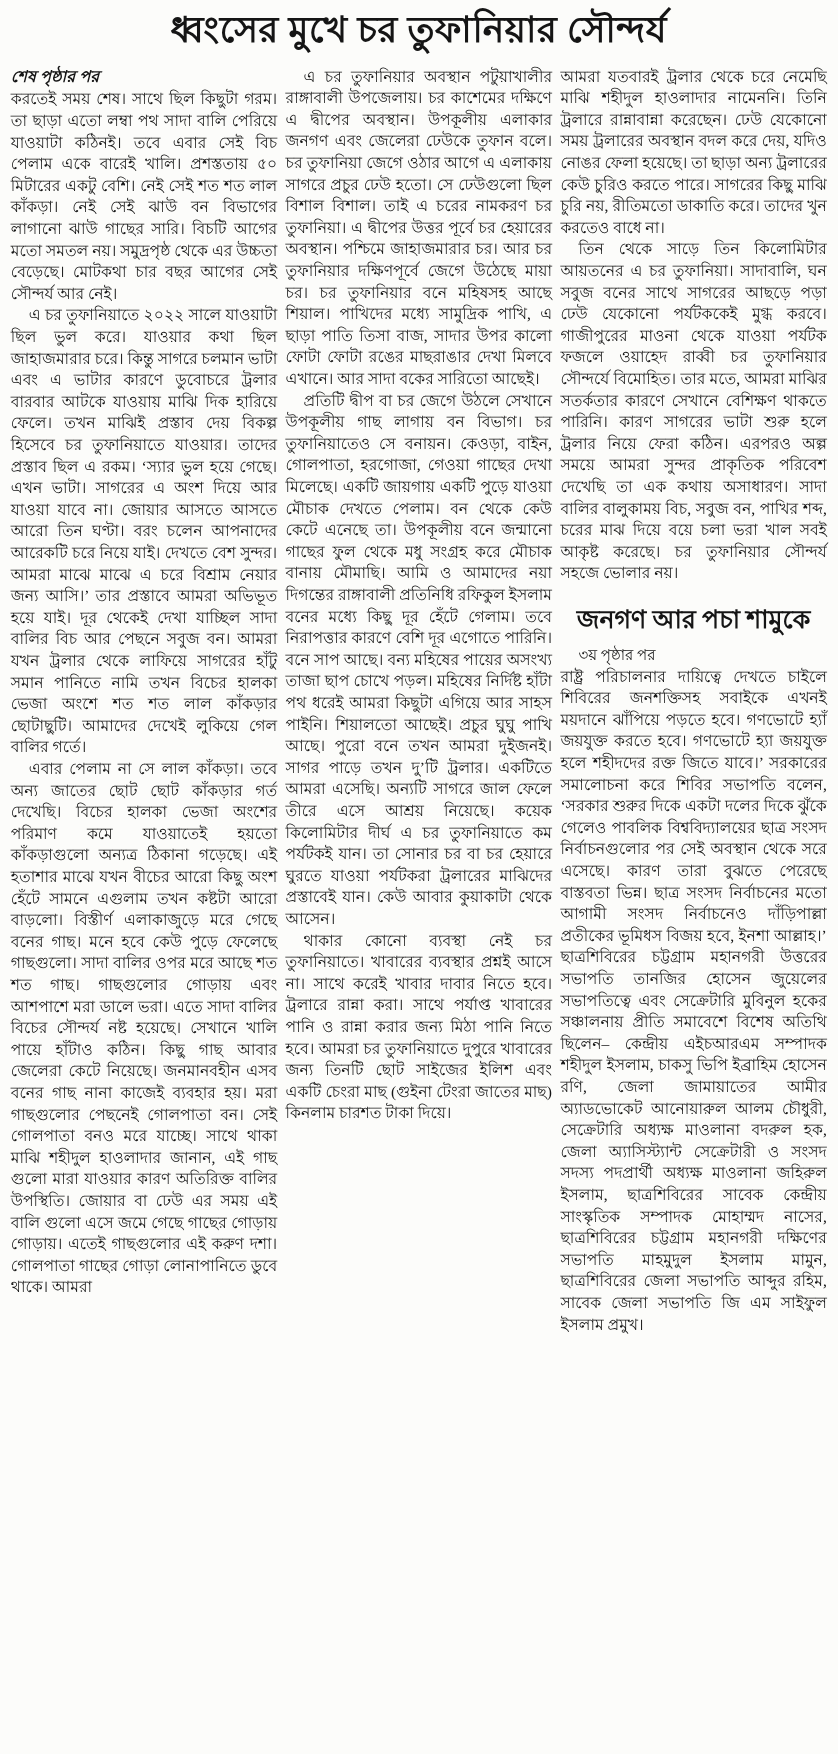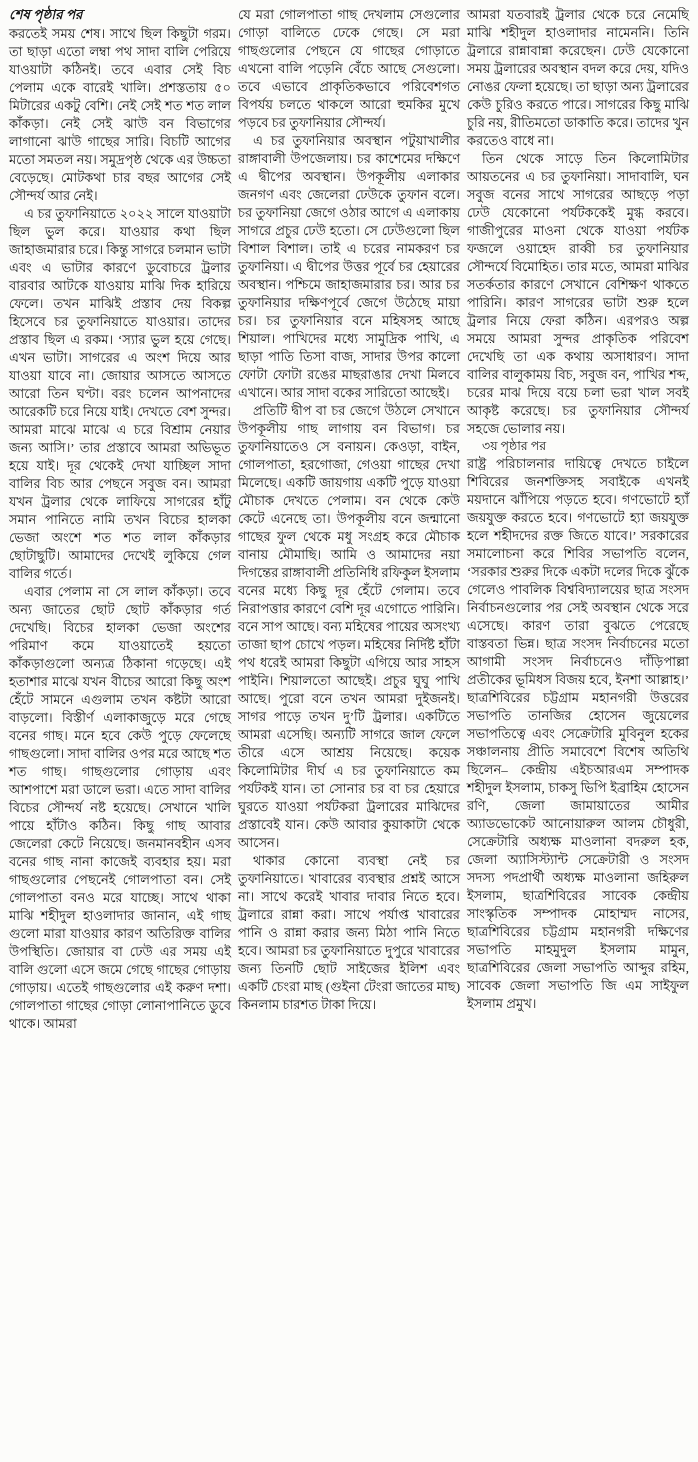--- a/index.html
+++ b/index.html
@@ -48,39 +48,40 @@
     font-size: 12.5px;
     margin: 0 0 3px;
     text-indent: 15px;
   }
 </style>
 </head>
 <body>
 
 <div class="page">
 
+  <h1 class="headline">ধ্বংসের মুখে চর তুফানিয়ার সৌন্দর্য</h1>
 
   <div class="columns">
 
     <div class="col">
       <p class="cont-note">শেষ পৃষ্ঠার পর</p>
       <p class="cont">করতেই সময় শেষ। সাথে ছিল কিছুটা গরম। তা ছাড়া এতো লম্বা পথ সাদা বালি পেরিয়ে যাওয়াটা কঠিনই। তবে এবার সেই বিচ পেলাম একে বারেই খালি। প্রশস্ততায় ৫০ মিটারের একটু বেশি। নেই সেই শত শত লাল কাঁকড়া। নেই সেই ঝাউ বন বিভাগের লাগানো ঝাউ গাছের সারি। বিচটি আগের মতো সমতল নয়। সমুদ্রপৃষ্ঠ থেকে এর উচ্চতা বেড়েছে। মোটকথা চার বছর আগের সেই সৌন্দর্য আর নেই।</p>
       <p>এ চর তুফানিয়াতে ২০২২ সালে যাওয়াটা ছিল ভুল করে। যাওয়ার কথা ছিল জাহাজমারার চরে। কিন্তু সাগরে চলমান ভাটা এবং এ ভাটার কারণে ডুবোচরে ট্রলার বারবার আটকে যাওয়ায় মাঝি দিক হারিয়ে ফেলে। তখন মাঝিই প্রস্তাব দেয় বিকল্প হিসেবে চর তুফানিয়াতে যাওয়ার। তাদের প্রস্তাব ছিল এ রকম। ‘স্যার ভুল হয়ে গেছে। এখন ভাটা। সাগরের এ অংশ দিয়ে আর যাওয়া যাবে না। জোয়ার আসতে আসতে আরো তিন ঘণ্টা। বরং চলেন আপনাদের আরেকটি চরে নিয়ে যাই। দেখতে বেশ সুন্দর। আমরা মাঝে মাঝে এ চরে বিশ্রাম নেয়ার জন্য আসি।’ তার প্রস্তাবে আমরা অভিভূত হয়ে যাই। দূর থেকেই দেখা যাচ্ছিল সাদা বালির বিচ আর পেছনে সবুজ বন। আমরা যখন ট্রলার থেকে লাফিয়ে সাগরের হাঁটু সমান পানিতে নামি তখন বিচের হালকা ভেজা অংশে শত শত লাল কাঁকড়ার ছোটাছুটি। আমাদের দেখেই লুকিয়ে গেল বালির গর্তে।</p>
       <p>এবার পেলাম না সে লাল কাঁকড়া। তবে অন্য জাতের ছোট ছোট কাঁকড়ার গর্ত দেখেছি। বিচের হালকা ভেজা অংশের পরিমাণ কমে যাওয়াতেই হয়তো কাঁকড়াগুলো অন্যত্র ঠিকানা গড়েছে। এই হতাশার মাঝে যখন বীচের আরো কিছু অংশ হেঁটে সামনে এগুলাম তখন কষ্টটা আরো বাড়লো। বিস্তীর্ণ এলাকাজুড়ে মরে গেছে বনের গাছ। মনে হবে কেউ পুড়ে ফেলেছে গাছগুলো। সাদা বালির ওপর মরে আছে শত শত গাছ। গাছগুলোর গোড়ায় এবং আশপাশে মরা ডালে ভরা। এতে সাদা বালির বিচের সৌন্দর্য নষ্ট হয়েছে। সেখানে খালি পায়ে হাঁটাও কঠিন। কিছু গাছ আবার জেলেরা কেটে নিয়েছে। জনমানবহীন এসব বনের গাছ নানা কাজেই ব্যবহার হয়। মরা গাছগুলোর পেছনেই গোলপাতা বন। সেই গোলপাতা বনও মরে যাচ্ছে। সাথে থাকা মাঝি শহীদুল হাওলাদার জানান, এই গাছ গুলো মারা যাওয়ার কারণ অতিরিক্ত বালির উপস্থিতি। জোয়ার বা ঢেউ এর সময় এই বালি গুলো এসে জমে গেছে গাছের গোড়ায় গোড়ায়। এতেই গাছগুলোর এই করুণ দশা। গোলপাতা গাছের গোড়া লোনাপানিতে ডুবে থাকে। আমরা</p>
     </div>
 
     <div class="col">
-      <p class="cont">যে মরা গোলপাতা গাছ দেখলাম সেগুলোর গোড়া বালিতে ঢেকে গেছে। সে মরা গাছগুলোর পেছনে যে গাছের গোড়াতে এখনো বালি পড়েনি বেঁচে আছে সেগুলো। তবে এভাবে প্রাকৃতিকভাবে পরিবেশগত বিপর্যয় চলতে থাকলে আরো হুমকির মুখে পড়বে চর তুফানিয়ার সৌন্দর্য।</p>
       <p>এ চর তুফানিয়ার অবস্থান পটুয়াখালীর রাঙ্গাবালী উপজেলায়। চর কাশেমের দক্ষিণে এ দ্বীপের অবস্থান। উপকূলীয় এলাকার জনগণ এবং জেলেরা ঢেউকে তুফান বলে। চর তুফানিয়া জেগে ওঠার আগে এ এলাকায় সাগরে প্রচুর ঢেউ হতো। সে ঢেউগুলো ছিল বিশাল বিশাল। তাই এ চরের নামকরণ চর তুফানিয়া। এ দ্বীপের উত্তর পূর্বে চর হেয়ারের অবস্থান। পশ্চিমে জাহাজমারার চর। আর চর তুফানিয়ার দক্ষিণপূর্বে জেগে উঠেছে মায়া চর। চর তুফানিয়ার বনে মহিষসহ আছে শিয়াল। পাখিদের মধ্যে সামুদ্রিক পাখি, এ ছাড়া পাতি তিসা বাজ, সাদার উপর কালো ফোটা ফোটা রঙের মাছরাঙার দেখা মিলবে এখানে। আর সাদা বকের সারিতো আছেই।</p>
       <p>প্রতিটি দ্বীপ বা চর জেগে উঠলে সেখানে উপকূলীয় গাছ লাগায় বন বিভাগ। চর তুফানিয়াতেও সে বনায়ন। কেওড়া, বাইন, গোলপাতা, হরগোজা, গেওয়া গাছের দেখা মিলেছে। একটি জায়গায় একটি পুড়ে যাওয়া মৌচাক দেখতে পেলাম। বন থেকে কেউ কেটে এনেছে তা। উপকূলীয় বনে জন্মানো গাছের ফুল থেকে মধু সংগ্রহ করে মৌচাক বানায় মৌমাছি। আমি ও আমাদের নয়া দিগন্তের রাঙ্গাবালী প্রতিনিধি রফিকুল ইসলাম বনের মধ্যে কিছু দূর হেঁটে গেলাম। তবে নিরাপত্তার কারণে বেশি দূর এগোতে পারিনি। বনে সাপ আছে। বন্য মহিষের পায়ের অসংখ্য তাজা ছাপ চোখে পড়ল। মহিষের নির্দিষ্ট হাঁটা পথ ধরেই আমরা কিছুটা এগিয়ে আর সাহস পাইনি। শিয়ালতো আছেই। প্রচুর ঘুঘু পাখি আছে। পুরো বনে তখন আমরা দুইজনই। সাগর পাড়ে তখন দু’টি ট্রলার। একটিতে আমরা এসেছি। অন্যটি সাগরে জাল ফেলে তীরে এসে আশ্রয় নিয়েছে। কয়েক কিলোমিটার দীর্ঘ এ চর তুফানিয়াতে কম পর্যটকই যান। তা সোনার চর বা চর হেয়ারে ঘুরতে যাওয়া পর্যটকরা ট্রলারের মাঝিদের প্রস্তাবেই যান। কেউ আবার কুয়াকাটা থেকে আসেন।</p>
       <p>থাকার কোনো ব্যবস্থা নেই চর তুফানিয়াতে। খাবারের ব্যবস্থার প্রশ্নই আসে না। সাথে করেই খাবার দাবার নিতে হবে। ট্রলারে রান্না করা। সাথে পর্যাপ্ত খাবারের পানি ও রান্না করার জন্য মিঠা পানি নিতে হবে। আমরা চর তুফানিয়াতে দুপুরে খাবারের জন্য তিনটি ছোট সাইজের ইলিশ এবং একটি চেংরা মাছ (গুইনা টেংরা জাতের মাছ) কিনলাম চারশত টাকা দিয়ে।</p>
     </div>
 
     <div class="col">
       <p class="cont">আমরা যতবারই ট্রলার থেকে চরে নেমেছি মাঝি শহীদুল হাওলাদার নামেননি। তিনি ট্রলারে রান্নাবান্না করেছেন। ঢেউ যেকোনো সময় ট্রলারের অবস্থান বদল করে দেয়, যদিও নোঙর ফেলা হয়েছে। তা ছাড়া অন্য ট্রলারের কেউ চুরিও করতে পারে। সাগরের কিছু মাঝি চুরি নয়, রীতিমতো ডাকাতি করে। তাদের খুন করতেও বাধে না।</p>
       <p>তিন থেকে সাড়ে তিন কিলোমিটার আয়তনের এ চর তুফানিয়া। সাদাবালি, ঘন সবুজ বনের সাথে সাগরের আছড়ে পড়া ঢেউ যেকোনো পর্যটককেই মুগ্ধ করবে। গাজীপুরের মাওনা থেকে যাওয়া পর্যটক ফজলে ওয়াহেদ রাব্বী চর তুফানিয়ার সৌন্দর্যে বিমোহিত। তার মতে, আমরা মাঝির সতর্কতার কারণে সেখানে বেশিক্ষণ থাকতে পারিনি। কারণ সাগরের ভাটা শুরু হলে ট্রলার নিয়ে ফেরা কঠিন। এরপরও অল্প সময়ে আমরা সুন্দর প্রাকৃতিক পরিবেশ দেখেছি তা এক কথায় অসাধারণ। সাদা বালির বালুকাময় বিচ, সবুজ বন, পাখির শব্দ, চরের মাঝ দিয়ে বয়ে চলা ভরা খাল সবই আকৃষ্ট করেছে। চর তুফানিয়ার সৌন্দর্য সহজে ভোলার নয়।</p>
 
+      <h2 class="headline2">জনগণ আর পচা শামুকে</h2>
       <p class="cont-note2">৩য় পৃষ্ঠার পর</p>
       <p class="cont">রাষ্ট্র পরিচালনার দায়িত্বে দেখতে চাইলে শিবিরের জনশক্তিসহ সবাইকে এখনই ময়দানে ঝাঁপিয়ে পড়তে হবে। গণভোটে হ্যাঁ জয়যুক্ত করতে হবে। গণভোটে হ্যা জয়যুক্ত হলে শহীদদের রক্ত জিতে যাবে।’ সরকারের সমালোচনা করে শিবির সভাপতি বলেন, ‘সরকার শুরুর দিকে একটা দলের দিকে ঝুঁকে গেলেও পাবলিক বিশ্ববিদ্যালয়ের ছাত্র সংসদ নির্বাচনগুলোর পর সেই অবস্থান থেকে সরে এসেছে। কারণ তারা বুঝতে পেরেছে বাস্তবতা ভিন্ন। ছাত্র সংসদ নির্বাচনের মতো আগামী সংসদ নির্বাচনেও দাঁড়িপাল্লা প্রতীকের ভূমিধস বিজয় হবে, ইনশা আল্লাহ।’ ছাত্রশিবিরের চট্টগ্রাম মহানগরী উত্তরের সভাপতি তানজির হোসেন জুয়েলের সভাপতিত্বে এবং সেক্রেটারি মুবিনুল হকের সঞ্চালনায় প্রীতি সমাবেশে বিশেষ অতিথি ছিলেন– কেন্দ্রীয় এইচআরএম সম্পাদক শহীদুল ইসলাম, চাকসু ভিপি ইব্রাহিম হোসেন রণি, জেলা জামায়াতের আমীর অ্যাডভোকেট আনোয়ারুল আলম চৌধুরী, সেক্রেটারি অধ্যক্ষ মাওলানা বদরুল হক, জেলা অ্যাসিস্ট্যান্ট সেক্রেটারী ও সংসদ সদস্য পদপ্রার্থী অধ্যক্ষ মাওলানা জহিরুল ইসলাম, ছাত্রশিবিরের সাবেক কেন্দ্রীয় সাংস্কৃতিক সম্পাদক মোহাম্মদ নাসের, ছাত্রশিবিরের চট্টগ্রাম মহানগরী দক্ষিণের সভাপতি মাহমুদুল ইসলাম মামুন, ছাত্রশিবিরের জেলা সভাপতি আব্দুর রহিম, সাবেক জেলা সভাপতি জি এম সাইফুল ইসলাম প্রমুখ।</p>
     </div>
 
   </div>
 </div>
 
 </body></html>

